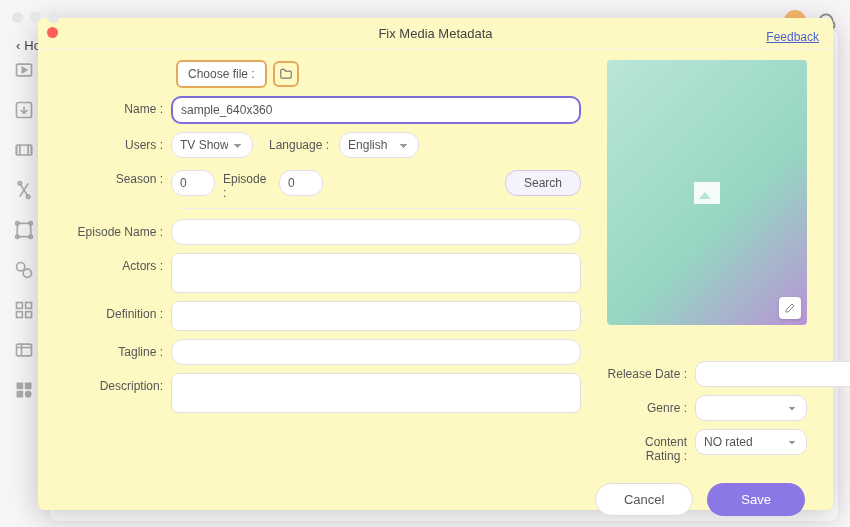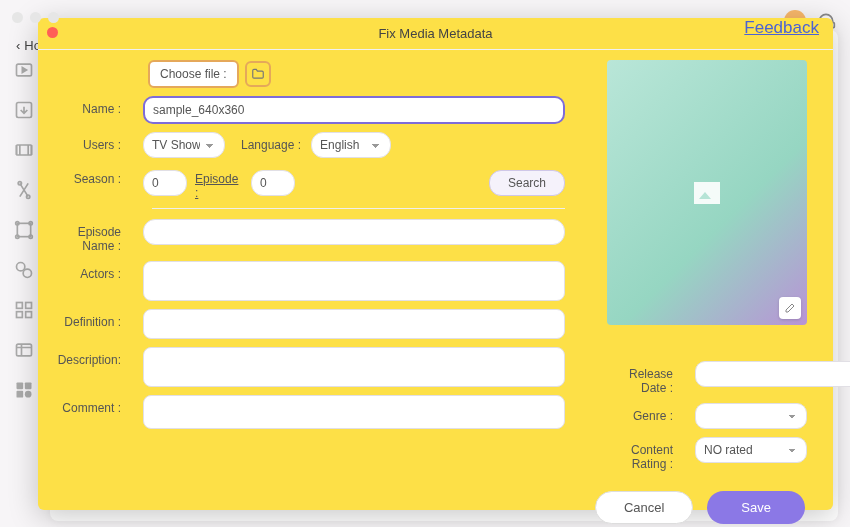--- a/index.html
+++ b/index.html
@@ -53,49 +53,49 @@
       width: 120px; height: 80px;
       opacity: .25;
     }
     .modal-backdrop {
       position:absolute; inset:0;
     }
     .modal {
       position:absolute;
       left: 38px; top: 18px;
       width: 795px; height: 492px;
-      background: #fde047;
+      background: #fef9c3;
       border-radius: 6px;
       box-shadow: 0 6px 30px rgba(0,0,0,.22);
       display:flex; flex-direction:column;
     }
     .m-close {
       position:absolute; top:9px; left:9px;
       width:11px; height:11px; border-radius:50%; background:#ff5f57;
     }
     .m-title {
       text-align:center; padding: 8px 0; font-size:13px; font-weight:500; color:#444;
       border-bottom:1px solid #f0f0f0;
     }
     .m-feedback {
-      position:absolute; top:0; right:14px;
-      color:#4a62d6; font-size:17px; text-decoration:underline;
+      position:absolute; top:12px; right:14px;
+      color:#4a62d6; font-size:12px; text-decoration:underline;
     }
     .m-body {
-      flex:1; display:flex; padding: 10px 26px 0 10px; gap: 42px;
+      flex:1; display:flex; padding: 10px 26px 0 10px; gap: 26px; margin-left: 28px;
     }
     .m-left { flex: 1; }
     .m-right { width: 200px; }
     .row {
       display:flex; align-items:flex-start; margin-bottom: 8px;
     }
     .row label, .row .lbl {
       width: 95px; min-width:95px;
       text-align:right;
-      padding-right: 22px;
+      padding-right: 8px;
       padding-top: 6px;
       color:#555; font-size:12px;
     }
     .m-right .row label { width:88px; min-width:88px; }
     input[type=text], select, textarea {
       font-family: inherit; font-size:12px;
       padding: 5px 8px;
       border: 1px solid #e1dfe5;
       border-radius: 12px;
       background:#fff;
@@ -146,21 +146,21 @@
       padding: 12px 28px 16px;
     }
     .btn-cancel {
       padding:8px 28px; border-radius:18px; border:1px solid #ddd;
       background:#fff; color:#555; font-size:13px;
     }
     .btn-save {
       padding:8px 34px; border-radius:18px; border:none;
       background:#8b78e6; color:#fff; font-size:13px;
     }
-    .episode-lbl { width:48px !important; min-width:48px !important; text-align:left !important;text-decoration:underline; }
+    .episode-lbl { width:48px !important; min-width:48px !important; text-align:left !important; }
   </style>
 </head>
 <body>
 
 <div class="window-controls">
   <div class="wc-dot"></div>
   <div class="wc-dot"></div>
   <div class="wc-dot"></div>
 </div>
 
@@ -312,30 +312,30 @@
           <label>Actors :</label>
           <textarea class="wide-ta" rows="2" style=""></textarea>
         </div>
 
         <div class="row">
           <label>Definition :</label>
           <textarea class="wide-ta" rows="1" style="height: 30px;"></textarea>
         </div>
 
 
+        <div class="row">
+          <label>Tagline :</label>
+          <input type="text" class="wide-input" value="" style="">
+        </div>
 
         <div class="row">
           <label>Description:</label>
           <textarea class="wide-ta" rows="2" style=""></textarea>
         </div>
 
-        <div class="row">
-          <label>Comment :</label>
-          <textarea class="wide-ta" rows="1" style="height: 34px;"></textarea>
-        </div>
 
       </div>
 
       <div class="m-right">
         <div class="poster">
           <div class="poster-ic"></div>
           <div class="poster-edit">
             <svg width="12" height="12" viewBox="0 0 24 24" fill="none" stroke="currentColor" stroke-width="2">
                 <path d="M4 20h4L20 8l-4-4L4 16v4z"></path>
               </svg>

